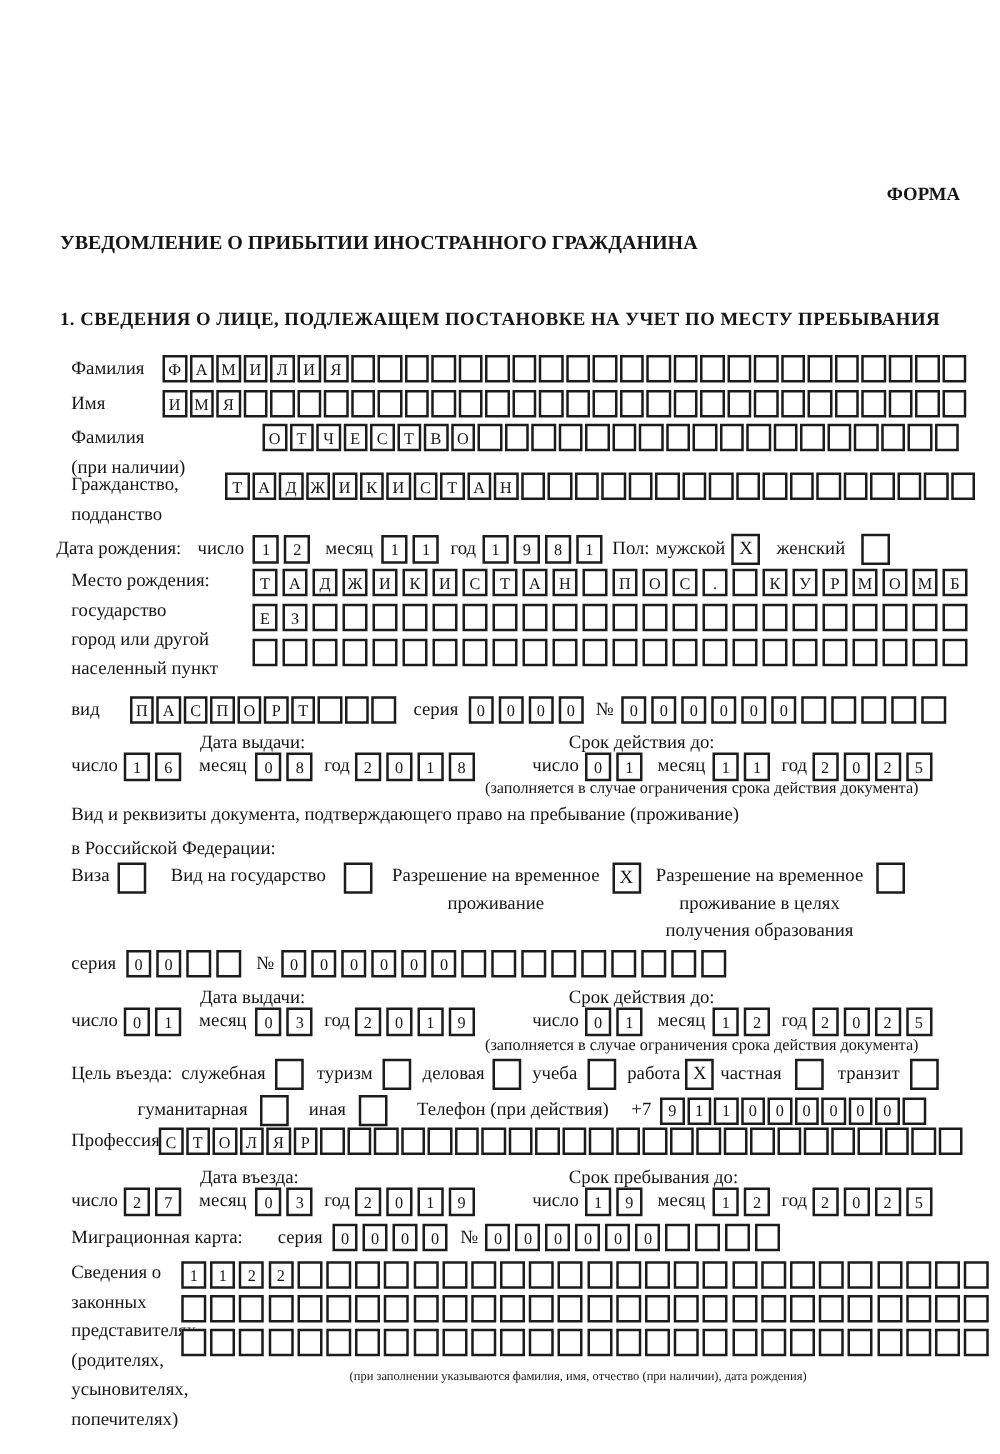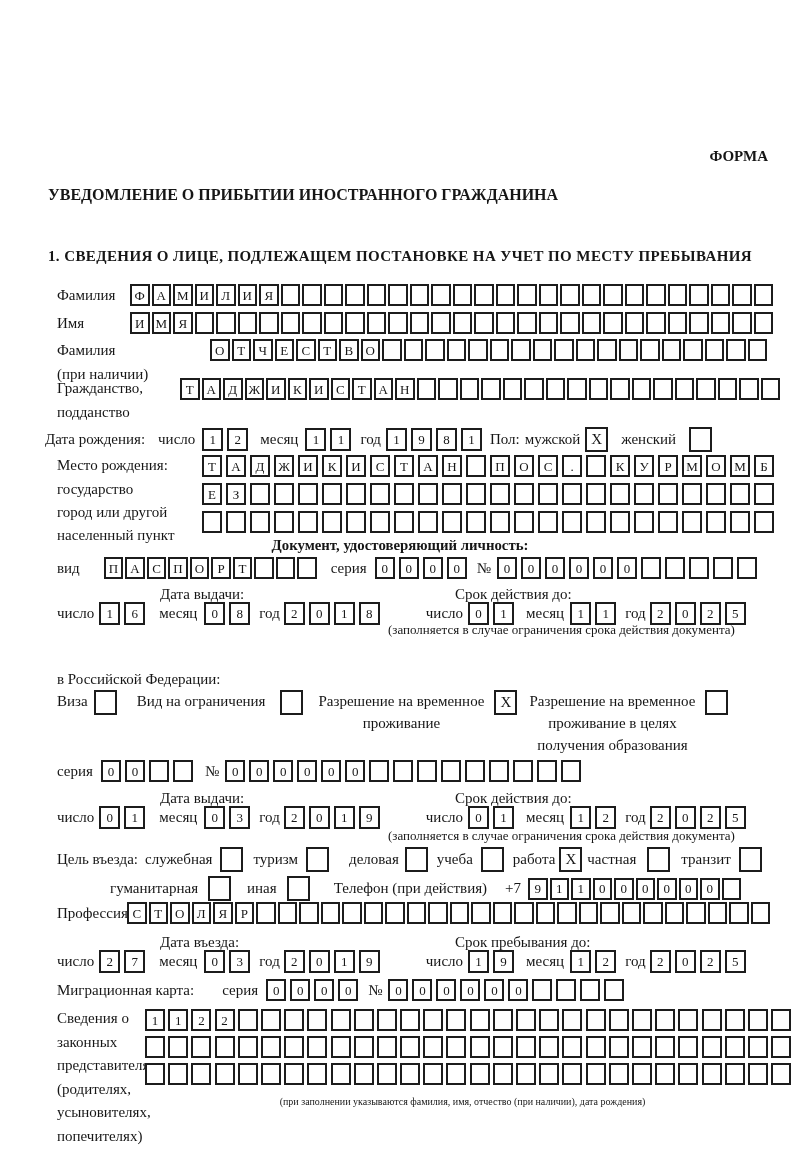--- a/index.html
+++ b/index.html
@@ -277,21 +277,20 @@
       <div class="cell"></div>
       <div class="cell"></div>
       <div class="cell"></div>
       <div class="cell"></div>
       <div class="cell"></div>
       <div class="cell"></div>
       <div class="cell"></div>
       <div class="cell"></div>
     </div>
 
-  <div class="abs b" style="left:0;top:537px;width:800px;text-align:center;font-size:14.8px">Документ, удостоверяющий личность:</div>
 
   <div class="abs row" style="left:57px;top:557px">
     <span class="lbl">вид</span>
     <span class="cells" style="margin-left:24px">
         <div class="cell">П</div>
         <div class="cell">А</div>
         <div class="cell">С</div>
         <div class="cell">П</div>
         <div class="cell">О</div>
         <div class="cell">Р</div>
@@ -358,26 +357,27 @@
     <span class="cells sp2" style="margin-left:4px">
         <div class="cell">2</div>
         <div class="cell">0</div>
         <div class="cell">2</div>
         <div class="cell">5</div>
       </span>
   </div>
 
   <div class="abs small" style="left:388px;top:622px">(заполняется в случае ограничения срока действия документа)</div>
 
+  <div class="abs lbl" style="left:57px;top:644px">Вид и реквизиты документа, подтверждающего право на пребывание (проживание)</div>
   <div class="abs lbl" style="left:57px;top:671px">в Российской Федерации:</div>
 
   <div class="abs rowtop" style="left:57px;top:690px">
     <span class="lbl pt">Виза</span>
     <span class="chk" style="margin-left:6px"></span>
-    <span class="lbl pt" style="margin-left:20px">Вид на ограничения</span>
+    <span class="lbl pt" style="margin-left:20px">Вид на государство</span>
     <span class="chk" style="margin-left:14px"></span>
     <span class="col" style="margin-left:16px">
       <div>Разрешение на временное</div>
       <div>проживание</div>
     </span>
     <span class="chk" style="margin-left:10px">X</span>
     <span class="col" style="margin-left:12px">
       <div>Разрешение на временное</div>
       <div>проживание в целях</div>
       <div>получения образования</div>
@@ -454,21 +454,21 @@
   </div>
 
   <div class="abs small" style="left:388px;top:828px">(заполняется в случае ограничения срока действия документа)</div>
 
   <div class="abs row" style="left:57px;top:847px">
     <span class="lbl">Цель въезда:</span>
     <span class="lbl" style="margin-left:7px">служебная</span>
     <span class="chk" style="margin-left:8px"></span>
     <span class="lbl" style="margin-left:10px">туризм</span>
     <span class="chk" style="margin-left:8px"></span>
-    <span class="lbl" style="margin-left:20px">деловая</span>
+    <span class="lbl" style="margin-left:9px">деловая</span>
     <span class="chk" style="margin-left:6px"></span>
     <span class="lbl" style="margin-left:9px">учеба</span>
     <span class="chk" style="margin-left:8px"></span>
     <span class="lbl" style="margin-left:9px">работа</span>
     <span class="chk" style="margin-left:4px">X</span>
     <span class="lbl" style="margin-left:5px">частная</span>
     <span class="chk" style="margin-left:11px"></span>
     <span class="lbl" style="margin-left:11px">транзит</span>
     <span class="chk" style="margin-left:8px"></span>
   </div>

